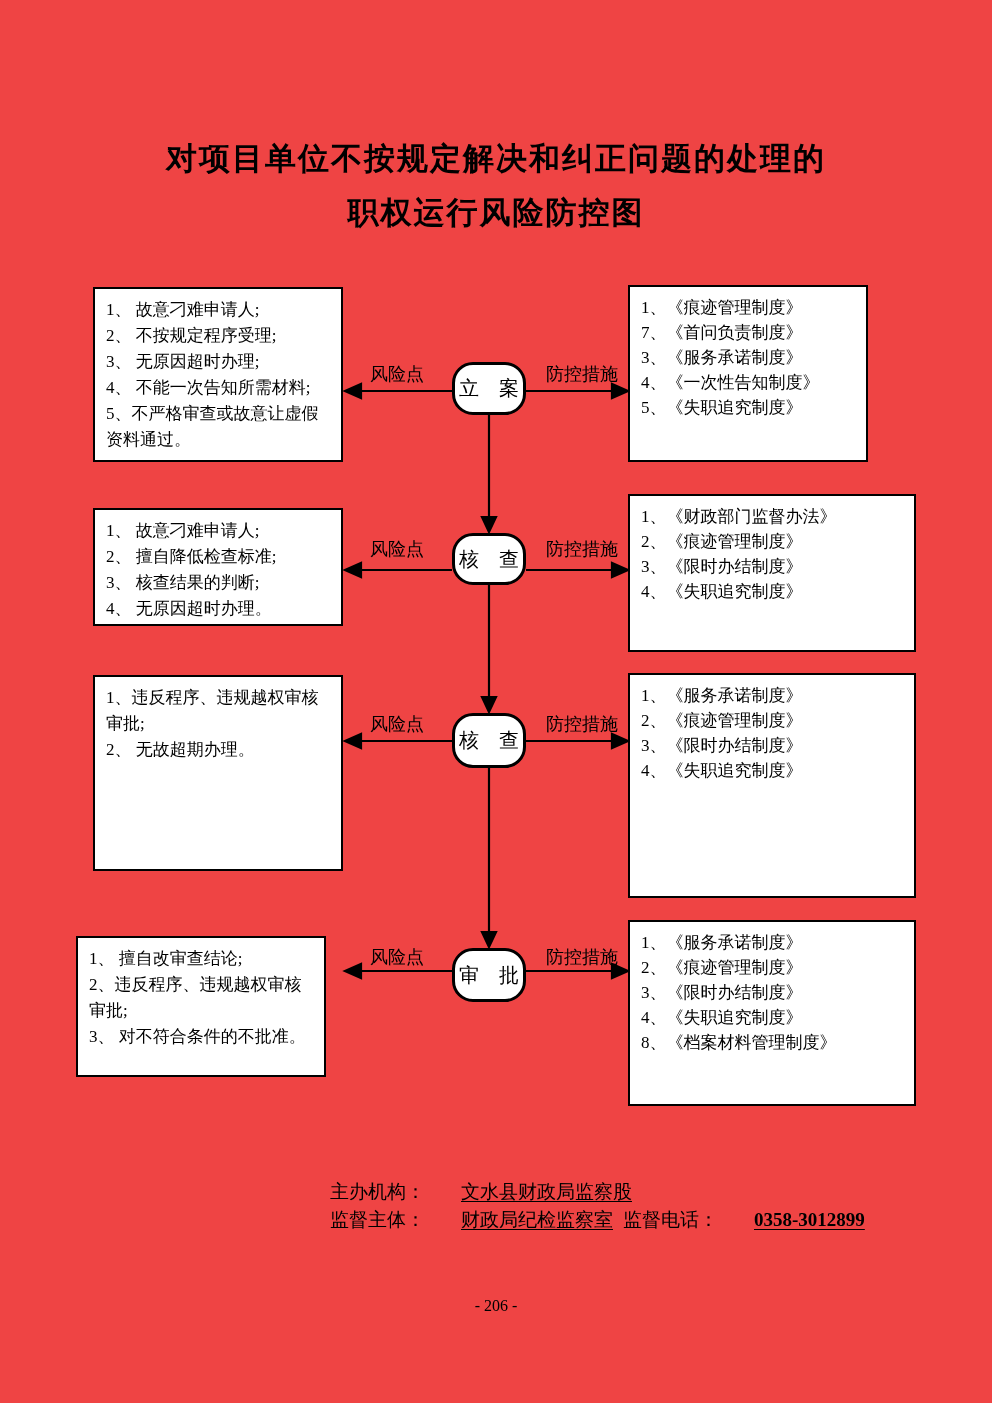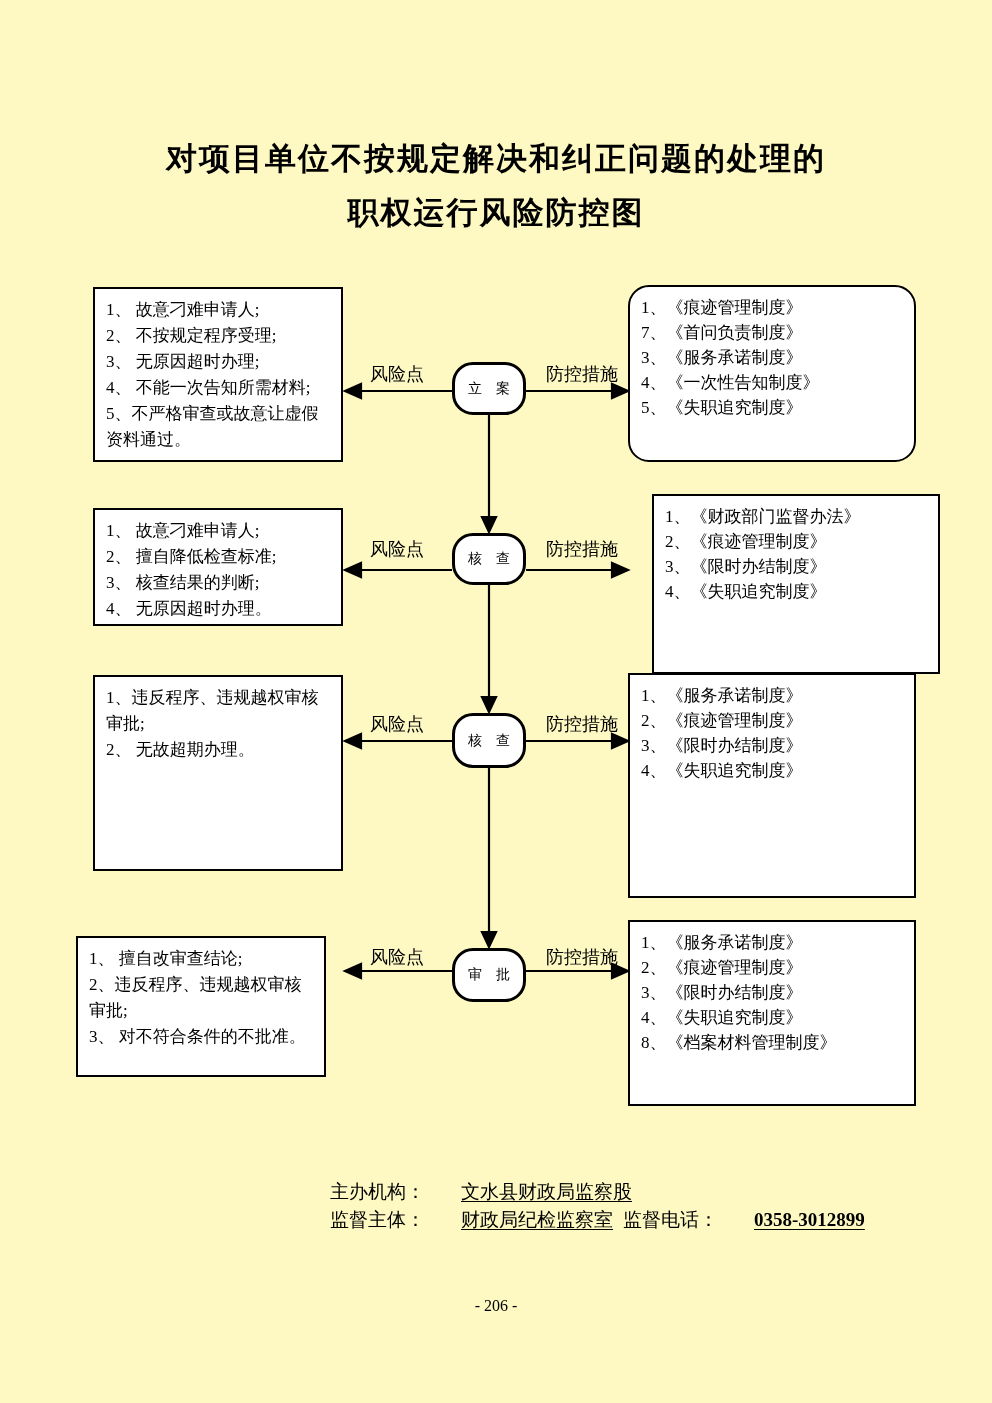--- a/index.html
+++ b/index.html
@@ -1,37 +1,37 @@
 <!DOCTYPE html>
 <html><head>
 <meta charset="utf-8">
 <style>
   html,body{margin:0;padding:0;background:#888;}
   #page{
-    position:relative;width:992px;height:1403px;background:#fef9c3;
+    position:relative;width:992px;height:1403px;background:#ef4444;
     font-family:"Liberation Serif","DejaVu Serif",serif;color:#000;
     margin:0 auto;overflow:hidden;
   }
   
   .title{position:absolute;top:132px;left:0;width:100%;text-align:center;}
   .title div{font-size:31px;font-weight:bold;line-height:54px;letter-spacing:2px;}
   
   #wires{position:absolute;left:0;top:0;width:992px;height:1403px;}
   
   .box{
     position:absolute;border:2px solid #000;background:#fff;
     font-size:17px;line-height:26px;padding:8px 18px 0 11px;box-sizing:border-box;
   }
   .box .li{min-height:0;}
   .measures .li{line-height:25px;}
   
   .node{
     position:absolute;border:3px solid #000;border-radius:21px;background:#fff;
     display:flex;align-items:center;justify-content:center;
-    font-size:14px;white-space:pre;box-sizing:border-box;
+    font-size:20px;white-space:pre;box-sizing:border-box;
   }
   
   .flowlabel{
     position:absolute;font-size:18px;text-align:center;white-space:nowrap;
   }
   
   .footer{
     position:absolute;left:330px;top:1178px;font-size:19px;line-height:28px;white-space:nowrap;
   }
   .footer .u{text-decoration:underline;text-underline-offset:3px;margin-left:36px;}
@@ -86,38 +86,38 @@
   <div class="box risks" style="left:93px;top:287px;width:250px;height:175px;">
     <div class="li">1、 故意刁难申请人;</div>
     <div class="li">2、 不按规定程序受理;</div>
     <div class="li">3、 无原因超时办理;</div>
     <div class="li">4、 不能一次告知所需材料;</div>
     <div class="li">5、不严格审查或故意让虚假资料通过。</div>
   </div>
   <div class="flowlabel" style="left:352px;top:362px;width:90px;">风险点</div>
   <div class="node" style="left:452px;top:362px;width:74px;height:53px;">立　案</div>
   <div class="flowlabel" style="left:534px;top:362px;width:96px;">防控措施</div>
-  <div class="box measures" style="left:628px;top:285px;width:288px;height:177px;border-radius:21px;">
+  <div class="box measures" style="left:628px;top:285px;width:240px;height:177px;">
     <div class="li">1、《痕迹管理制度》</div>
     <div class="li">7、《首问负责制度》</div>
     <div class="li">3、《服务承诺制度》</div>
     <div class="li">4、《一次性告知制度》</div>
     <div class="li">5、《失职追究制度》</div>
   </div>
 
   <div class="box risks" style="left:93px;top:508px;width:250px;height:118px;">
     <div class="li">1、 故意刁难申请人;</div>
     <div class="li">2、 擅自降低检查标准;</div>
     <div class="li">3、 核查结果的判断;</div>
     <div class="li">4、 无原因超时办理。</div>
   </div>
   <div class="flowlabel" style="left:352px;top:537px;width:90px;">风险点</div>
   <div class="node" style="left:452px;top:533px;width:74px;height:52px;">核　查</div>
   <div class="flowlabel" style="left:534px;top:537px;width:96px;">防控措施</div>
-  <div class="box measures" style="left:628px;top:494px;width:288px;height:180px;margin-left:24px;">
+  <div class="box measures" style="left:628px;top:494px;width:288px;height:158px;">
     <div class="li">1、《财政部门监督办法》</div>
     <div class="li">2、《痕迹管理制度》</div>
     <div class="li">3、《限时办结制度》</div>
     <div class="li">4、《失职追究制度》</div>
   </div>
 
   <div class="box risks" style="left:93px;top:675px;width:250px;height:196px;">
     <div class="li">1、违反程序、违规越权审核审批;</div>
     <div class="li">2、 无故超期办理。</div>
   </div>

